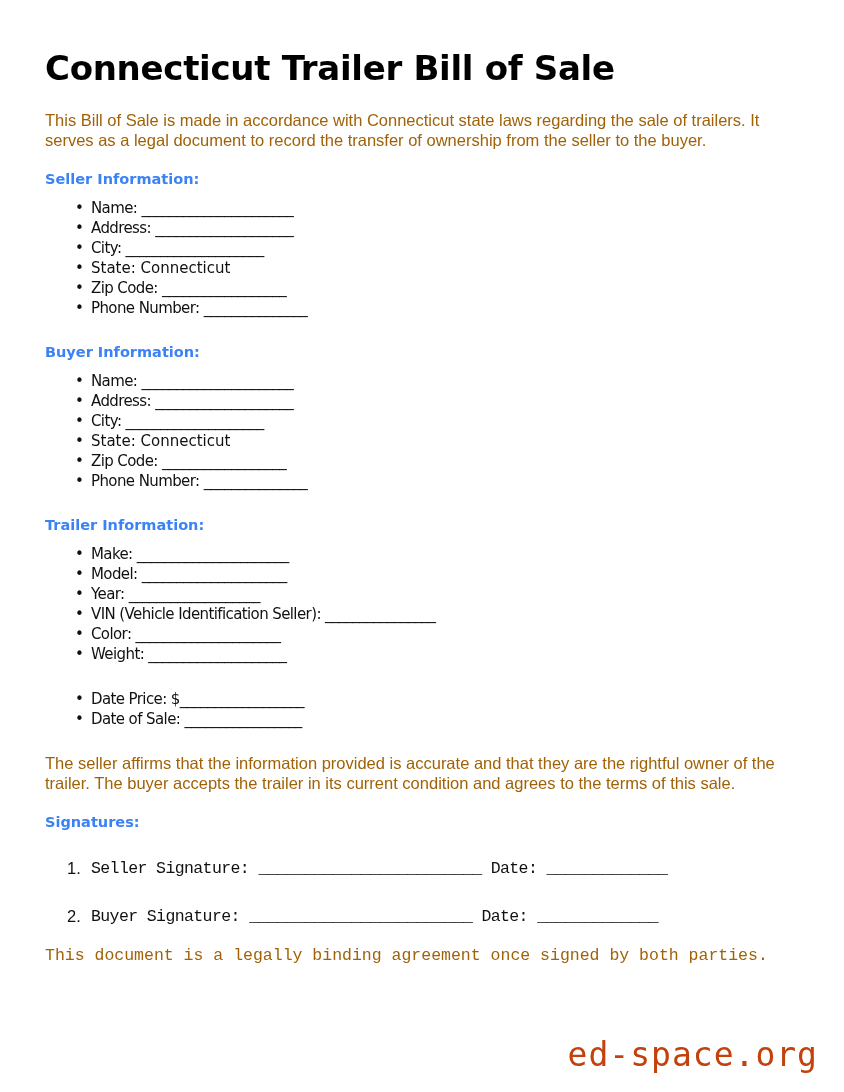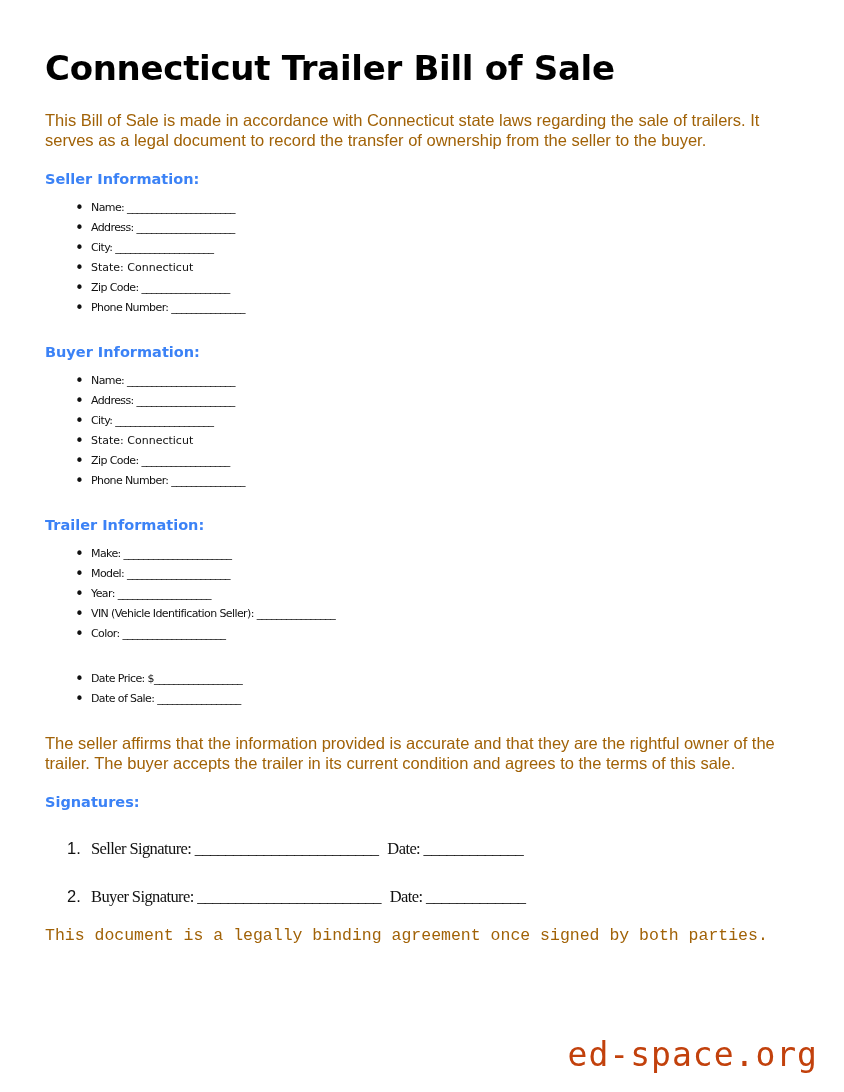--- a/index.html
+++ b/index.html
@@ -59,21 +59,21 @@
   }
 
   ul.field-list {
     list-style: none;
     margin: 0 0 25px 0;
     padding: 0;
   }
   ul.field-list li {
     position: relative;
     font-family: "DejaVu Sans", sans-serif;
-    font-size: 11px;
+    font-size: 15px;
     line-height: 20px;
     padding-left: 46px;
     color: #111;
     white-space: nowrap;
   }
   ul.field-list li::before {
     content: "\2022";
     position: absolute;
     left: 30px;
     top: 0;
@@ -84,21 +84,21 @@
 
   ol.sig-list {
     list-style: none;
     margin: 0 0 19px 0;
     padding: 0;
     counter-reset: sig;
   }
   ol.sig-list li {
     position: relative;
     counter-increment: sig;
-    font-family: Liberation Serif, serif;
+    font-family: Liberation Mono, monospace;
     font-size: 16.5px;
     line-height: 21px;
     padding-left: 46px;
     color: #111;
     white-space: nowrap;
     margin-top: 27px;
   }
   ol.sig-list li::before {
     content: counter(sig) ".";
     position: absolute;
@@ -157,20 +157,21 @@
       <li><span class="blank">Phone Number: _______________</span></li>
     </ul>
 
     <h2 class="section-heading">Trailer Information:</h2>
     <ul class="field-list">
       <li><span class="blank">Make: ______________________</span></li>
       <li><span class="blank">Model: _____________________</span></li>
       <li><span class="blank">Year: ___________________</span></li>
       <li><span class="blank">VIN (Vehicle Identification Seller): ________________</span></li>
       <li><span class="blank">Color: _____________________</span></li>
+      <li><span class="blank">Weight: ____________________</span></li>
     </ul>
 
     <ul class="field-list">
       <li><span class="blank">Date Price: $__________________</span></li>
       <li><span class="blank">Date of Sale: _________________</span></li>
     </ul>
 
     <p class="para">The seller affirms that the information provided is accurate and that they are the rightful owner of the trailer. The buyer accepts the trailer in its current condition and agrees to the terms of this sale.</p>
 
     <h2 class="section-heading">Signatures:</h2>

